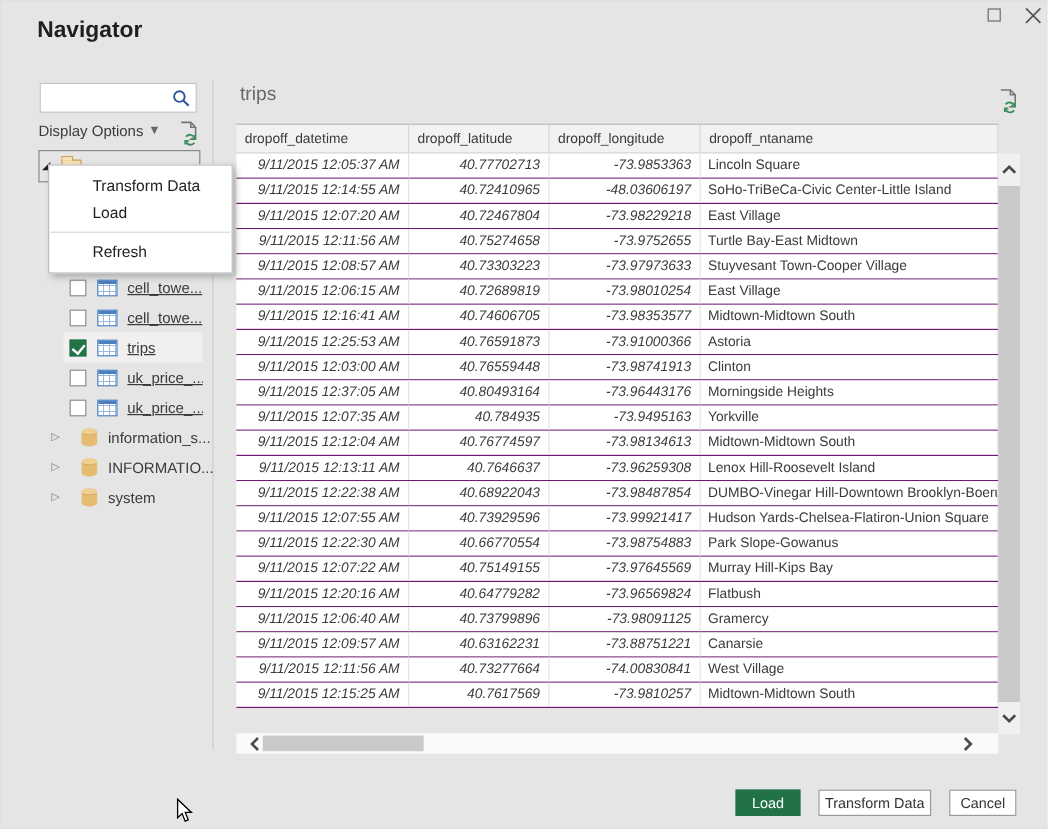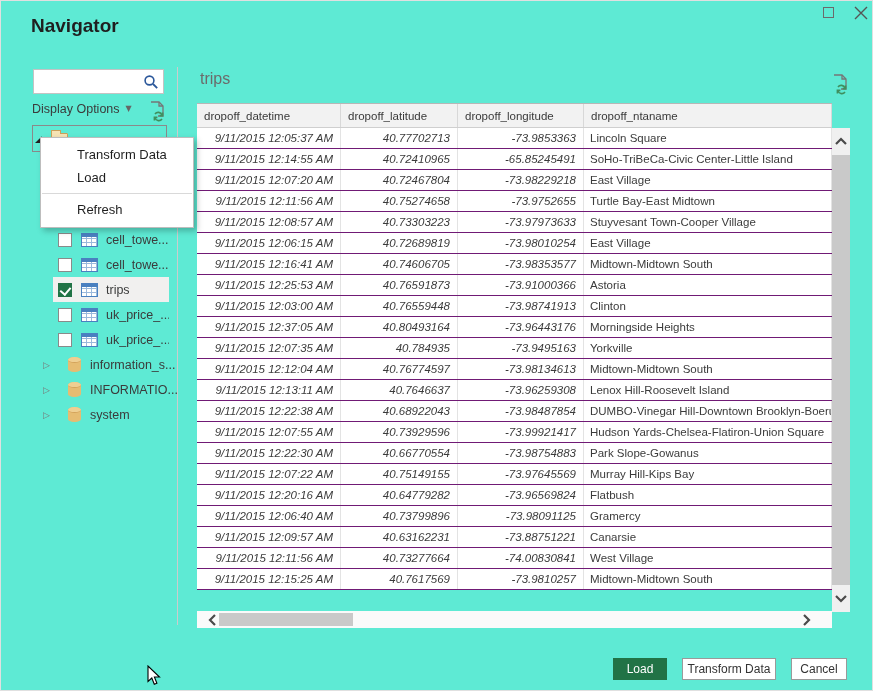--- a/index.html
+++ b/index.html
@@ -1,18 +1,18 @@
 <!DOCTYPE html>
 <html><head>
 <meta charset="utf-8">
 <style>
   * { margin:0; padding:0; box-sizing:border-box; }
   html,body { background:#fff; }
   body { font-family:"Liberation Sans", sans-serif; }
-  .dialog { position:relative; width:873px; height:691px; background:#5eead4; overflow:hidden; border:1px solid #e0e0e0; }
+  .dialog { position:relative; width:873px; height:691px; background:#e5e5e5; overflow:hidden; border:1px solid #e0e0e0; }
 
   
   .dlg-title { position:absolute; left:30px; top:14px; font-size:19px; font-weight:bold; color:#1f1f1f; }
   .win-max { position:absolute; left:820px; top:4px; width:16px; height:16px; cursor:default; }
   .win-max .sq { position:absolute; left:2px; top:2px; width:11px; height:11px; border:1px solid #6b6b6b; }
   .win-close { position:absolute; left:851px; top:3px; width:18px; height:18px; }
 
   
   .search-box { position:absolute; left:32px; top:68px; width:131px; height:25px; border:1px solid #c3c3c3; background:#fff; }
   .search-box input { position:absolute; left:4px; top:2px; width:104px; height:19px; border:none; outline:none; font-size:12px; font-family:inherit; }
@@ -30,21 +30,21 @@
   .tree-row.hl { background:#f1f0ef; left:52px; width:116px; padding-left:5px; }
   .cb { width:14px; height:14px; border:1px solid #8a8a8a; background:#fff; margin-left:27px; flex:none; position:relative; }
   .tree-row.hl .cb { margin-left:0; }
   .cb.checked { background:#217346; border-color:#217346; }
   .cb.checked::after { content:""; position:absolute; left:3px; top:1px; width:5px; height:8px; border:solid #fff; border-width:0 2px 2px 0; transform:rotate(40deg); }
   .tbl-ico { width:17px; height:14px; flex:none; margin-left:9px; border:1px solid #higher; border:1px solid #4a80c0; background:
       linear-gradient(#4a80c0 0 3px, rgba(0,0,0,0) 3px),
       repeating-linear-gradient(to right, rgba(0,0,0,0) 0 4px, #9bb9dc 4px 5px),
       repeating-linear-gradient(to bottom, rgba(0,0,0,0) 0 3.6px, #9bb9dc 3.6px 4.6px);
       background-color:#fff; }
-  .tree-label { margin-left:8px; white-space:nowrap; overflow:hidden; }
+  .tree-label { margin-left:8px; white-space:nowrap; overflow:hidden;text-decoration:underline; }
   .tw { font-family:"DejaVu Sans",sans-serif; font-size:9px; color:#777; width:12px; flex:none; margin-left:12px; }
   .db-ico { width:13px; height:15px; flex:none; margin-left:13px; background:#e6bc72; border-radius:6px/3px; position:relative; }
   .db-ico::before { content:""; position:absolute; left:0; top:0; width:13px; height:5px; border-radius:50%; background:#efcf92; border-bottom:1px solid #d3a35b; }
   .db-label { margin-left:9px; white-space:nowrap; }
 
   
   .folder-row { position:absolute; left:31px; top:124px; width:135px; height:27px; border:1px solid #8a8a8a; display:flex; align-items:center; }
   .exp-caret { font-family:"DejaVu Sans",sans-serif; font-size:9px; color:#222; margin-left:2px; }
   .folder-ico { width:17px; height:12px; background:#f6e3b4; border:1px solid #caa05a; border-radius:1px; margin-left:9px; position:relative; }
   .folder-ico::before { content:""; position:absolute; left:-1px; top:-4px; width:8px; height:3px; background:#f6e3b4; border:1px solid #caa05a; border-bottom:none; border-radius:1px 1px 0 0; }
@@ -206,21 +206,21 @@
         <div class="grid-row">
           <div class="c num">9/11/2015 12:05:37 AM</div>
           <div class="c num">40.77702713</div>
           <div class="c num">-73.9853363</div>
           <div class="c txt">Lincoln Square</div>
         </div>
 
         <div class="grid-row">
           <div class="c num">9/11/2015 12:14:55 AM</div>
           <div class="c num">40.72410965</div>
-          <div class="c num">-65.85245491</div>
+          <div class="c num">-48.03606197</div>
           <div class="c txt">SoHo-TriBeCa-Civic Center-Little Island</div>
         </div>
 
         <div class="grid-row">
           <div class="c num">9/11/2015 12:07:20 AM</div>
           <div class="c num">40.72467804</div>
           <div class="c num">-73.98229218</div>
           <div class="c txt">East Village</div>
         </div>
 

